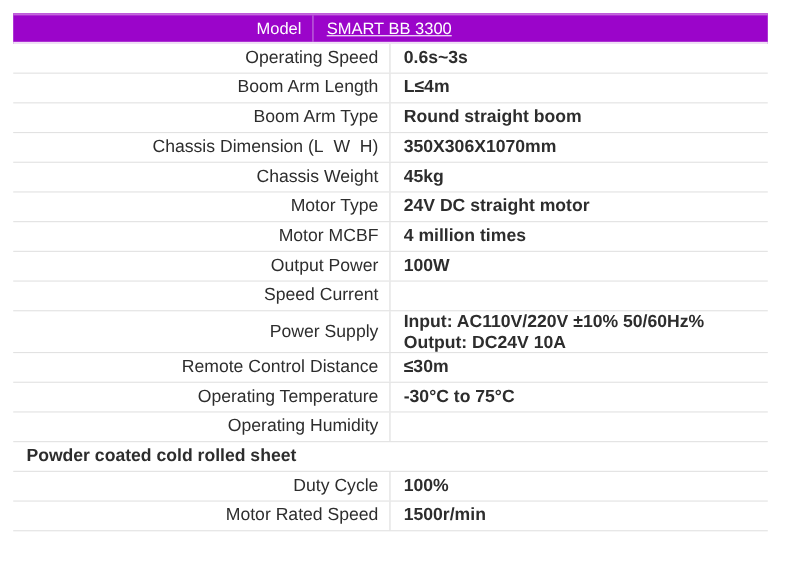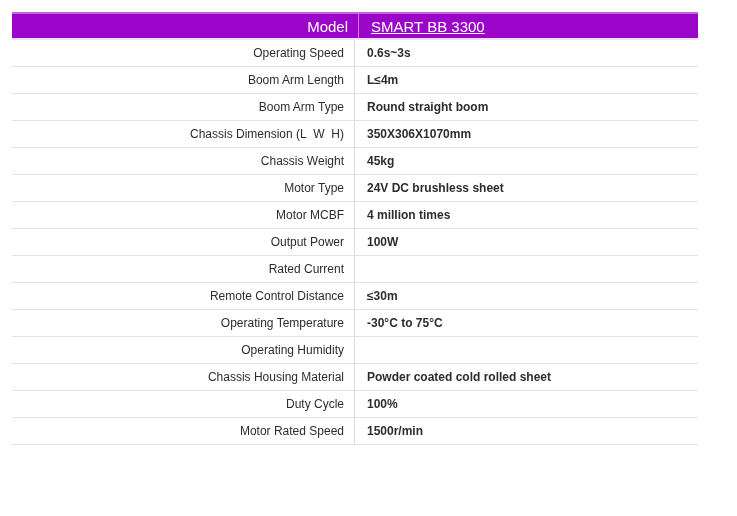--- a/index.html
+++ b/index.html
@@ -18,41 +18,41 @@
   .header-row {
     display: flex;
     height: 28px;
     background: #9b05ca;
     border-top: 2px solid #c467dd;
     border-bottom: 2px solid #f0dff6;
     color: #ffffff;
     font-size: 15px;
   }
   .header-row .cell.label {
-    width: 347px;
+    width: 273px;
     display: flex;
     align-items: center;
     justify-content: flex-end;
     padding-right: 10px;
     border-right: 1px solid #c57fdd;
   }
   .header-row .cell.value {
     flex: 1;
     display: flex;
     align-items: center;
     padding-left: 12px;
     text-decoration: underline;
   }
   
   .row {
     display: flex;
     height: 27px;
     border-bottom: 1px solid #e2e2e2;
     color: #2d2d2d;
-    font-size: 12px;
+    font-size: 16px;
   }
   .row .cell.label {
     width: 343px;
     display: flex;
     align-items: center;
     justify-content: flex-end;
     padding-right: 10px;
     border-right: 1px solid #dcdcdc;
     text-align: right;
   }
@@ -96,48 +96,54 @@
   <div class="row">
     <div class="cell label">Chassis Dimension (L&nbsp; W&nbsp; H)</div>
     <div class="cell value">350X306X1070mm</div>
   </div>
   <div class="row">
     <div class="cell label">Chassis Weight</div>
     <div class="cell value">45kg</div>
   </div>
   <div class="row">
     <div class="cell label">Motor Type</div>
-    <div class="cell value">24V DC brushless sheet</div>
+    <div class="cell value">24V DC straight motor</div>
   </div>
   <div class="row">
     <div class="cell label">Motor MCBF</div>
     <div class="cell value">4 million times</div>
   </div>
   <div class="row">
     <div class="cell label">Output Power</div>
     <div class="cell value">100W</div>
   </div>
   <div class="row">
-    <div class="cell label">Rated Current</div>
+    <div class="cell label">Speed Current</div>
   </div>
 
+  <div class="row row-tall">
+    <div class="cell label">Power Supply</div>
+    <div class="cell value">
+      <div class="vline">Input: AC110V/220V ±10% 50/60Hz%</div>
+      <div class="vline">Output: DC24V 10A</div>
+    </div>
+  </div>
 
   <div class="row">
     <div class="cell label">Remote Control Distance</div>
     <div class="cell value">≤30m</div>
   </div>
   <div class="row">
     <div class="cell label">Operating Temperature</div>
     <div class="cell value">-30°C to 75°C</div>
   </div>
   <div class="row">
     <div class="cell label">Operating Humidity</div>
   </div>
   <div class="row">
-    <div class="cell label">Chassis Housing Material</div>
     <div class="cell value">Powder coated cold rolled sheet</div>
   </div>
   <div class="row">
     <div class="cell label">Duty Cycle</div>
     <div class="cell value">100%</div>
   </div>
   <div class="row">
     <div class="cell label">Motor Rated Speed</div>
     <div class="cell value">1500r/min</div>
   </div>

